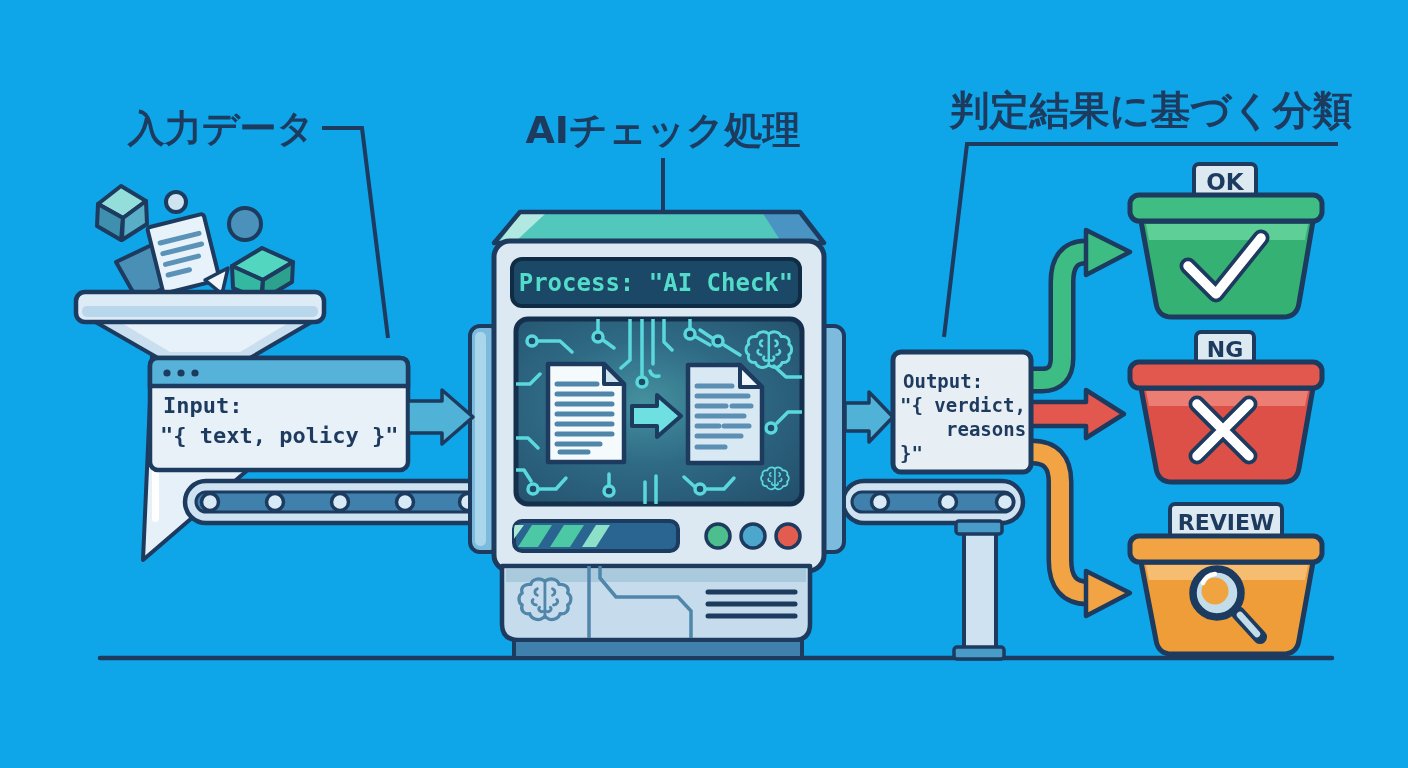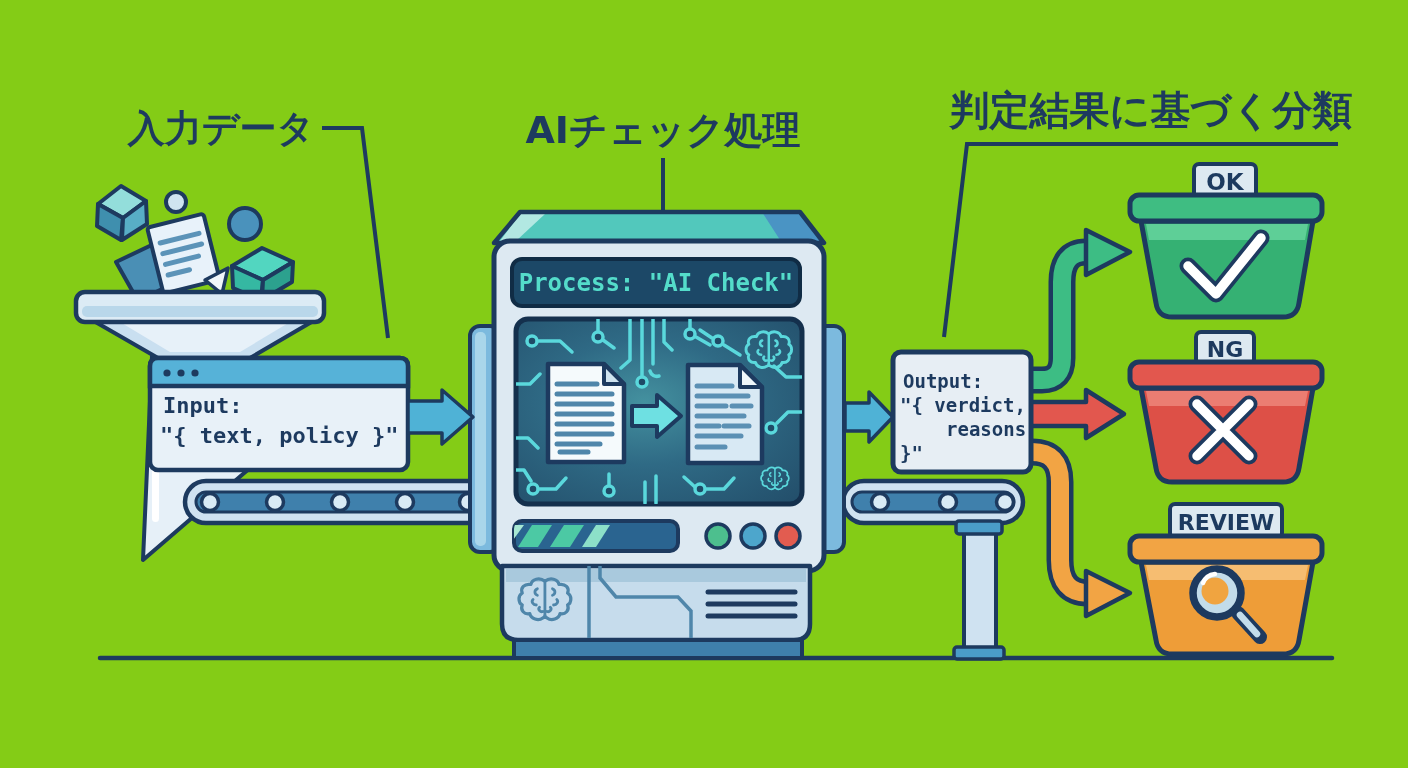--- a/index.html
+++ b/index.html
@@ -1,16 +1,16 @@
 <!DOCTYPE html>
 <html><head>
 <meta charset="utf-8">
 <style>
   html,body{margin:0;padding:0;background:#ffffff;}
-  .stage{position:relative;width:1408px;height:768px;background:#84cc16;overflow:hidden;
+  .stage{position:relative;width:1408px;height:768px;background:#0ea5e9;overflow:hidden;
          font-family:"DejaVu Sans",sans-serif;}
   svg{position:absolute;top:0;left:0;}
   text{user-select:none;}
   .jp-label{font-family:"DejaVu Sans",sans-serif;font-weight:bold;fill:#1d3a5f;}
   .code{font-family:"DejaVu Sans Mono",monospace;font-weight:bold;fill:#1d3a5f;}
   .display-code{font-family:"DejaVu Sans Mono",monospace;font-weight:bold;fill:#54dcca;}
   .tag-text{font-family:"DejaVu Sans",sans-serif;font-weight:bold;fill:#1d3a5f;}
 </style>
 </head>
 <body>

